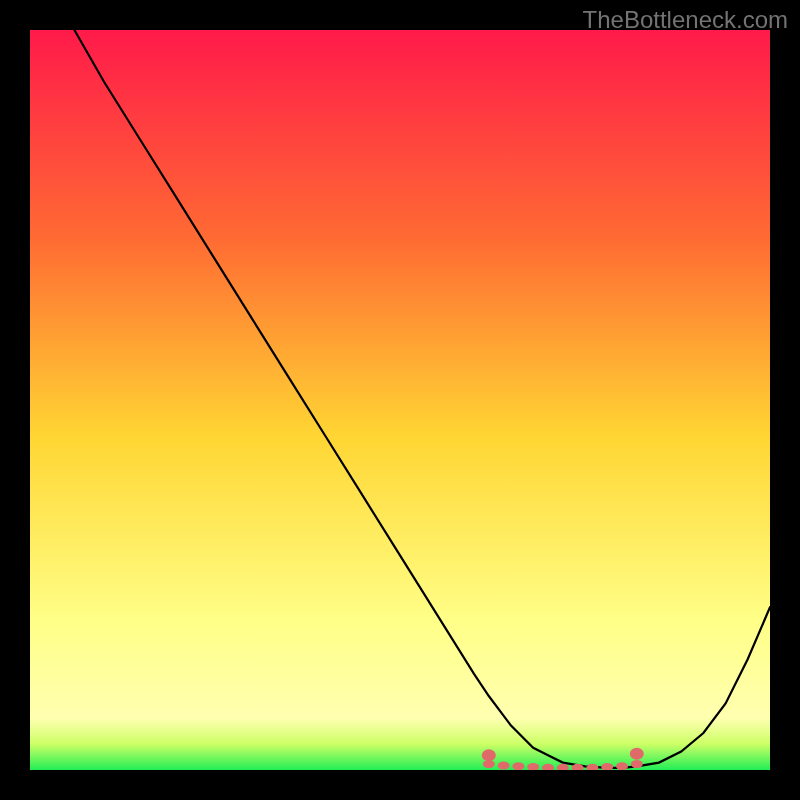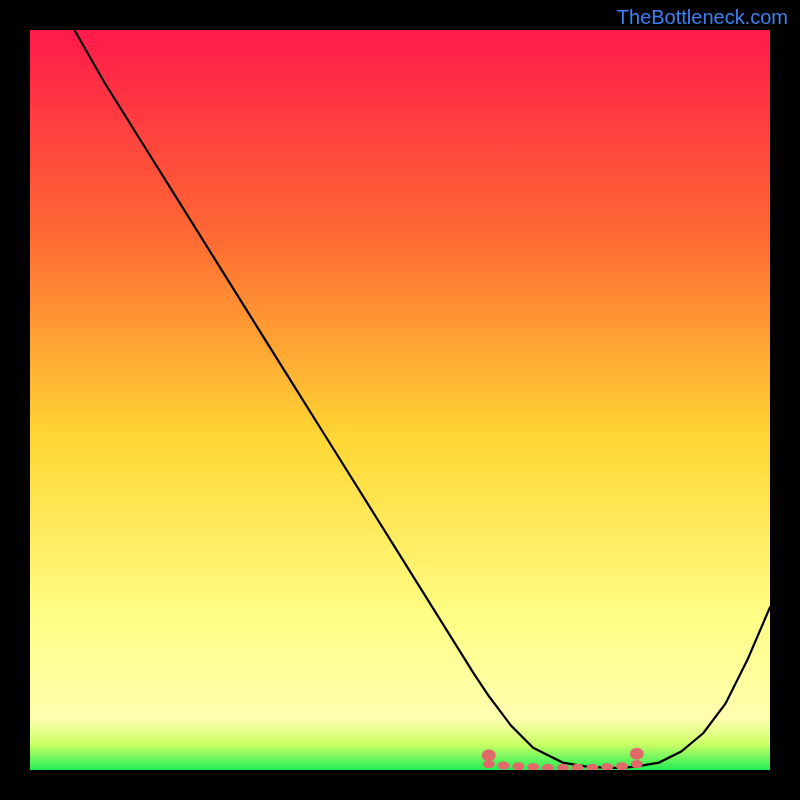--- a/index.html
+++ b/index.html
@@ -14,22 +14,22 @@
   .container {
     position: relative;
     width: 800px;
     height: 800px;
     background: #000;
   }
   .watermark {
     position: absolute;
     top: 6px;
     right: 12px;
-    color: #3b82f6;
-    font-size: 20px;
+    color: #737373;
+    font-size: 24px;
     font-weight: 500;
     z-index: 10;
   }
   .plot-area {
     position: absolute;
     left: 30px;
     top: 30px;
     width: 740px;
     height: 740px;
   }

